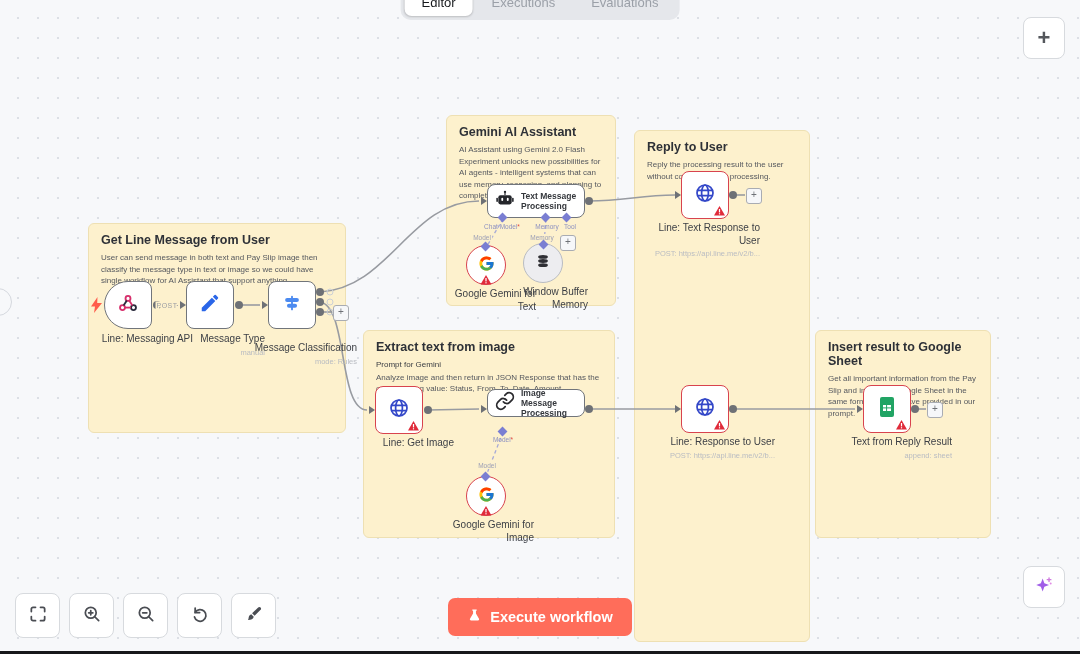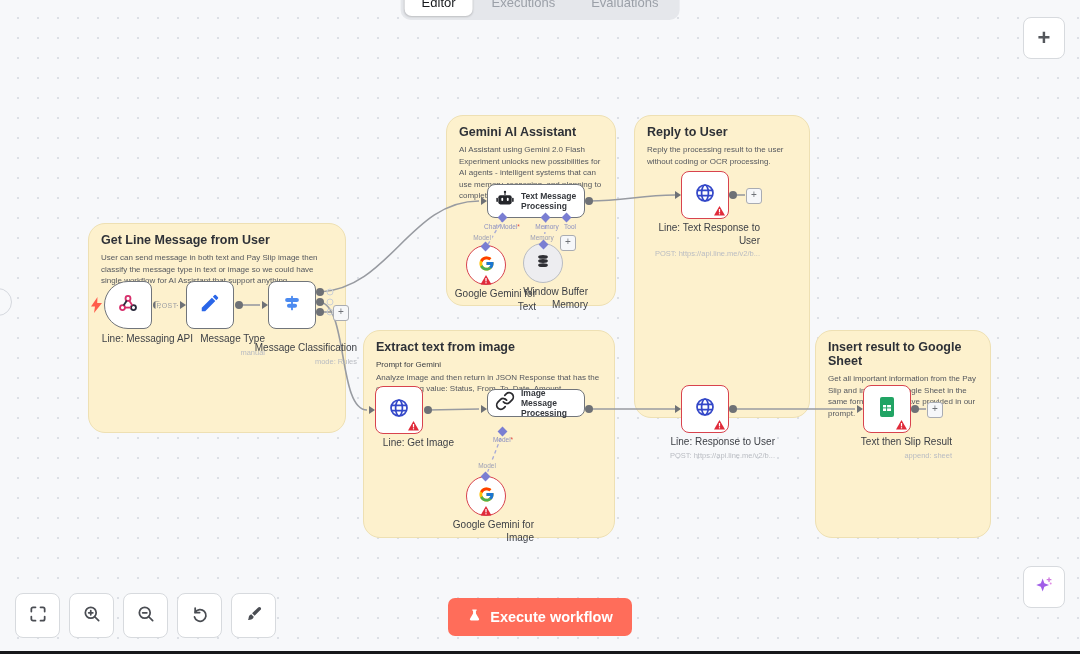--- a/index.html
+++ b/index.html
@@ -14,21 +14,21 @@
   .tabbar{position:absolute;left:540px;top:-15px;transform:translateX(-50%);
     background:#e5e7eb;border-radius:10px;padding:4px;display:flex;gap:2px;z-index:30;}
   .tab{font-size:13px;padding:6px 17px;border-radius:7px;color:#9ba0a8;cursor:pointer;white-space:nowrap;}
   .tab.active{background:#fff;color:#17191d;box-shadow:0 1px 2px rgba(0,0,0,.18);}
   
   .sqbtn{position:absolute;background:#fff;border:1px solid #d7dade;border-radius:8px;
     display:flex;align-items:center;justify-content:center;cursor:pointer;z-index:30;}
   .addbtn{left:1023px;top:17px;width:40px;height:40px;font-size:22px;color:#54575c;font-weight:bold;}
   .sparklebtn{left:1023px;top:566px;width:40px;height:40px;}
   
-  .sticky{position:absolute;background:#fdf1cd;border:1px solid #eee0b3;border-radius:17px;
+  .sticky{position:absolute;background:#fdf1cd;border:1px solid #eee0b3;border-radius:6px;
     padding:9px 12px;box-sizing:border-box;z-index:1;}
   .sticky h3{margin:0 0 5px 0;font-size:12.5px;font-weight:bold;color:#2e3137;}
   .sticky p{margin:0;font-size:8px;line-height:1.45;color:#55585e;}
   .sticky p.b{font-weight:normal;color:#3a3d43;margin-bottom:1px;}
   
   .node{position:absolute;width:48px;height:48px;background:#fff;border:1.6px solid #71757b;
     border-radius:8px;z-index:10;display:flex;align-items:center;justify-content:center;cursor:pointer;box-sizing:border-box;}
   .node.trigger{border-radius:24px 8px 8px 24px;}
   .node.error{border-color:#d8434e;}
   .node.circle{border-radius:50%;width:40px;height:40px;}
@@ -76,21 +76,21 @@
 </div>
 
 <div class="sticky" style="left:88px;top:223px;width:258px;height:210px;">
   <h3>Get Line Message from User</h3>
   <p>User can send message in both text and Pay Slip image then classify the message type in text or image so we could have single workflow for AI Assistant that support anything.</p>
 </div>
 <div class="sticky" style="left:446px;top:115px;width:170px;height:191px;">
   <h3>Gemini AI Assistant</h3>
   <p>AI Assistant using Gemini 2.0 Flash Experiment unlocks new possibilities for AI agents - intelligent systems that can use memory, reasoning, and planning to complete tasks for you.</p>
 </div>
-<div class="sticky" style="left:634px;top:115px;width:176px;height:303px;">
+<div class="sticky" style="left:634px;top:130px;width:176px;height:512px;">
   <h3>Reply to User</h3>
   <p>Reply the processing result to the user without coding or OCR processing.</p>
 </div>
 <div class="sticky" style="left:363px;top:330px;width:252px;height:208px;">
   <h3>Extract text from image</h3>
   <p class="b">Prompt for Gemini</p>
   <p>Analyze image and then return in JSON Response that has the only following value: Status, From, To, Date, Amount.</p>
 </div>
 <div class="sticky" style="left:815px;top:330px;width:176px;height:208px;">
   <h3>Insert result to Google Sheet</h3>
@@ -353,21 +353,21 @@
   </span>
   <span class="warn">
     <svg width="11" height="10" viewBox="0 0 11 10">
         <polygon points="5.5,0 11,9.5 0,9.5" fill="#e02b3a"></polygon>
         <rect x="4.9" y="3" width="1.2" height="3.4" fill="#fff"></rect>
         <rect x="4.9" y="7.2" width="1.2" height="1.2" fill="#fff"></rect>
       </svg>
   </span>
 </div>
 <div class="nlabel" style="left:887px;top:436px;width:130px;">
-  <span>Text then Slip Result</span>
+  <span>Text from Reply Result</span>
   <div class="nsub">append: sheet</div>
 </div>
 <div class="plus-chip" style="left:927px;top:402px;">+</div>
 
 <div class="sqbtn toolbar-btn" style="left:15px;">
   <span>
     <svg width="20" height="20" viewBox="0 0 24 24" fill="none" stroke="#4a4d53" stroke-width="2.1" stroke-linecap="round">
       <path d="M4 9V6a2 2 0 0 1 2-2h3 M15 4h3a2 2 0 0 1 2 2v3 M20 15v3a2 2 0 0 1-2 2h-3 M9 20H6a2 2 0 0 1-2-2v-3"></path>
     </svg>
   </span>

